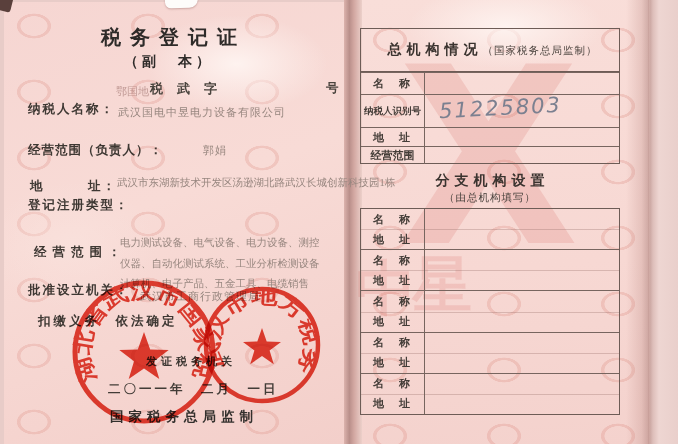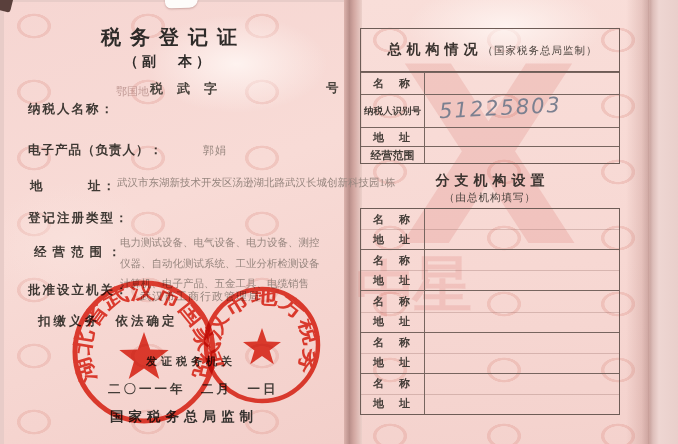--- a/index.html
+++ b/index.html
@@ -103,28 +103,29 @@
   <div class="wm abs" id="wm-xing">星</div>
 
   <div class="abs" id="title">税务登记证</div>
   <div class="abs" id="subtitle">（副　本）</div>
 
   <div class="abs faint" id="certno-region">鄂国地</div>
   <div class="abs" id="certno-series">税武字</div>
   <div class="abs" id="certno-suffix">号</div>
 
   <div class="abs lbl" style="left:28px;top:93px;">纳税人名称：</div>
-
-  <div class="abs lbl" style="left:28px;top:134px;letter-spacing:1px;">电子产品（负责人）：</div>
+  <div class="abs val" style="left:118px;top:105px;">武汉国电中昱电力设备有限公司</div>
+
+  <div class="abs lbl" style="left:28px;top:134px;letter-spacing:1px;">经营范围（负责人）：</div>
   <div class="abs val" style="left:203px;top:143px;">郭娟</div>
 
   <div class="abs lbl" style="left:30px;top:170px;">地　　　址：</div>
   <div class="abs val" id="address-value" style="left:117px;top:176px;font-size:10.5px;letter-spacing:0;">武汉市东湖新技术开发区汤逊湖北路武汉长城创新科技园1栋</div>
 
-  <div class="abs lbl" style="left:28px;top:202px;">登记注册类型：</div>
+  <div class="abs lbl" style="left:28px;top:189px;">登记注册类型：</div>
 
   <div class="abs lbl" style="left:34px;top:236px;letter-spacing:6px;">经营范围：</div>
   <div class="abs val" style="left:120px;top:236px;font-size:10.5px;letter-spacing:0;">电力测试设备、电气设备、电力设备、测控</div>
   <div class="abs val" style="left:120px;top:257px;font-size:10.5px;letter-spacing:0;">仪器、自动化测试系统、工业分析检测设备</div>
   <div class="abs val" style="left:120px;top:277px;font-size:10.5px;letter-spacing:0;">计算机、电子产品、五金工具、电缆销售</div>
 
   <div class="abs lbl" style="left:28px;top:274px;">批准设立机关：</div>
   <div class="abs val" style="left:140px;top:289px;">武汉市工商行政管理局</div>
 
   <div class="abs" id="withholding">扣缴义务　依法确定</div>

